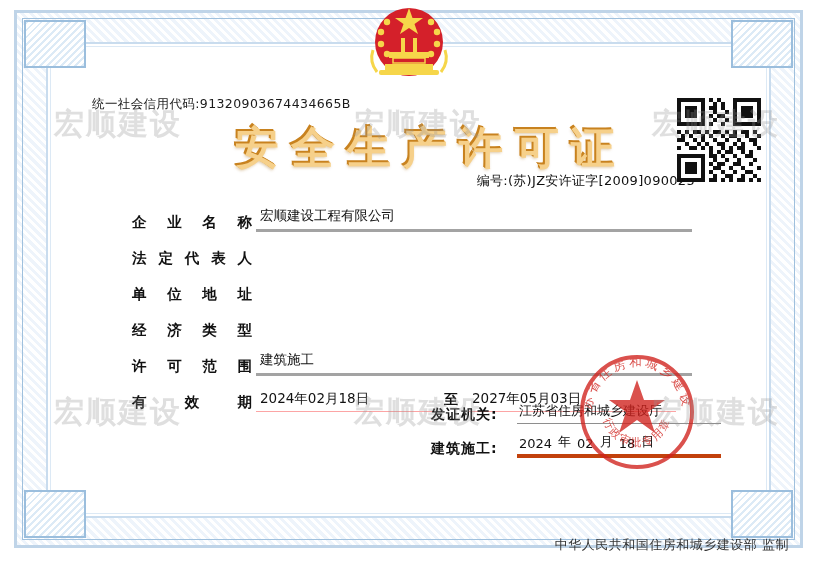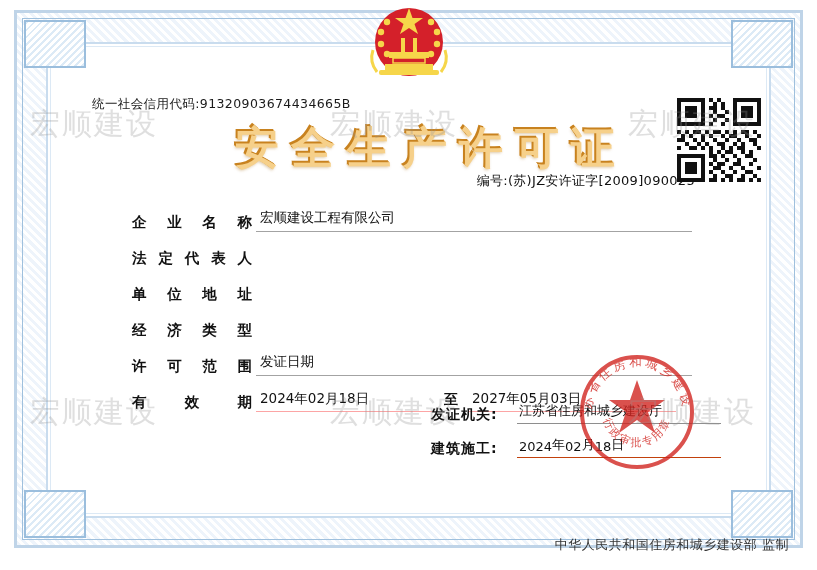--- a/index.html
+++ b/index.html
@@ -95,21 +95,21 @@
   .row .label{
     width:124px;flex:0 0 124px;
     font-size:14.5px;color:#111;font-weight:bold;
     letter-spacing:0;
     display:flex;justify-content:space-between;
     padding-right:4px;box-sizing:border-box;
   }
   .row .label span{display:inline-block;}
   .row .value{
     flex:1;font-size:13.5px;color:#111;
-    border-bottom:1px solid #a3a3a3;
+    border-bottom:3px solid #a3a3a3;
     padding:0 4px 3px 4px;
     min-height:19px;
     white-space:nowrap;
   }
   .row .value.sep{
     display:flex;align-items:flex-end;gap:0;border-bottom:none;padding:0;
   }
   .value-part{
     border-bottom:1px solid #fca5a5;
     padding:0 4px 3px 4px;
@@ -128,38 +128,39 @@
   }
   .issue-row .ilabel{
     width:86px;flex:0 0 86px;font-size:14px;font-weight:bold;color:#111;
     letter-spacing:1px;
   }
   .issue-row .ivalue{
     flex:1;font-size:13px;color:#111;border-bottom:1px solid #8e8e8e;
     padding:0 2px 3px 2px;white-space:nowrap;
   }
   .issue-row .ivalue.date{
-    display:flex;align-items:flex-end;gap:0;border-bottom:1px solid #c2410c;
+    display:flex;align-items:flex-end;gap:6px;border-bottom:4px solid #c2410c;
   }
   
   .seal{
     position:absolute;right:118px;bottom:96px;width:124px;height:124px;
     z-index:8;pointer-events:none;opacity:.78;
   }
   
   .footer{
     position:absolute;right:28px;bottom:16px;
     font-size:13px;color:#333;letter-spacing:.5px;z-index:5;
   }
   
   .wm{
     position:absolute;z-index:9;pointer-events:none;
-    font-size:30px;font-weight:normal;color:rgba(150,150,150,.30);
+    font-size:30px;font-weight:bold;color:rgba(150,150,150,.30);
     letter-spacing:2px;white-space:nowrap;
     font-family:"DejaVu Sans","Liberation Sans",sans-serif;
+    margin-left:24px;
   }
   .wm1{left:30px;top:104px;}
   .wm2{left:330px;top:104px;}
   .wm3{left:628px;top:104px;}
   .wm4{left:30px;top:392px;}
   .wm5{left:330px;top:392px;}
   .wm6{left:628px;top:392px;}
 </style>
 </head>
 <body>
@@ -360,21 +361,21 @@
       </div>
     </div>
 
     <div class="row">
       <div class="label">
         <span>许</span>
         <span>可</span>
         <span>范</span>
         <span>围</span>
       </div>
-      <div class="value">发证日期</div>
+      <div class="value">建筑施工</div>
     </div>
 
     <div class="row">
       <div class="label">
         <span>有</span>
         <span>效</span>
         <span>期</span>
       </div>
       <div class="value sep">
         <div class="value-part a">2024年02月18日</div>

